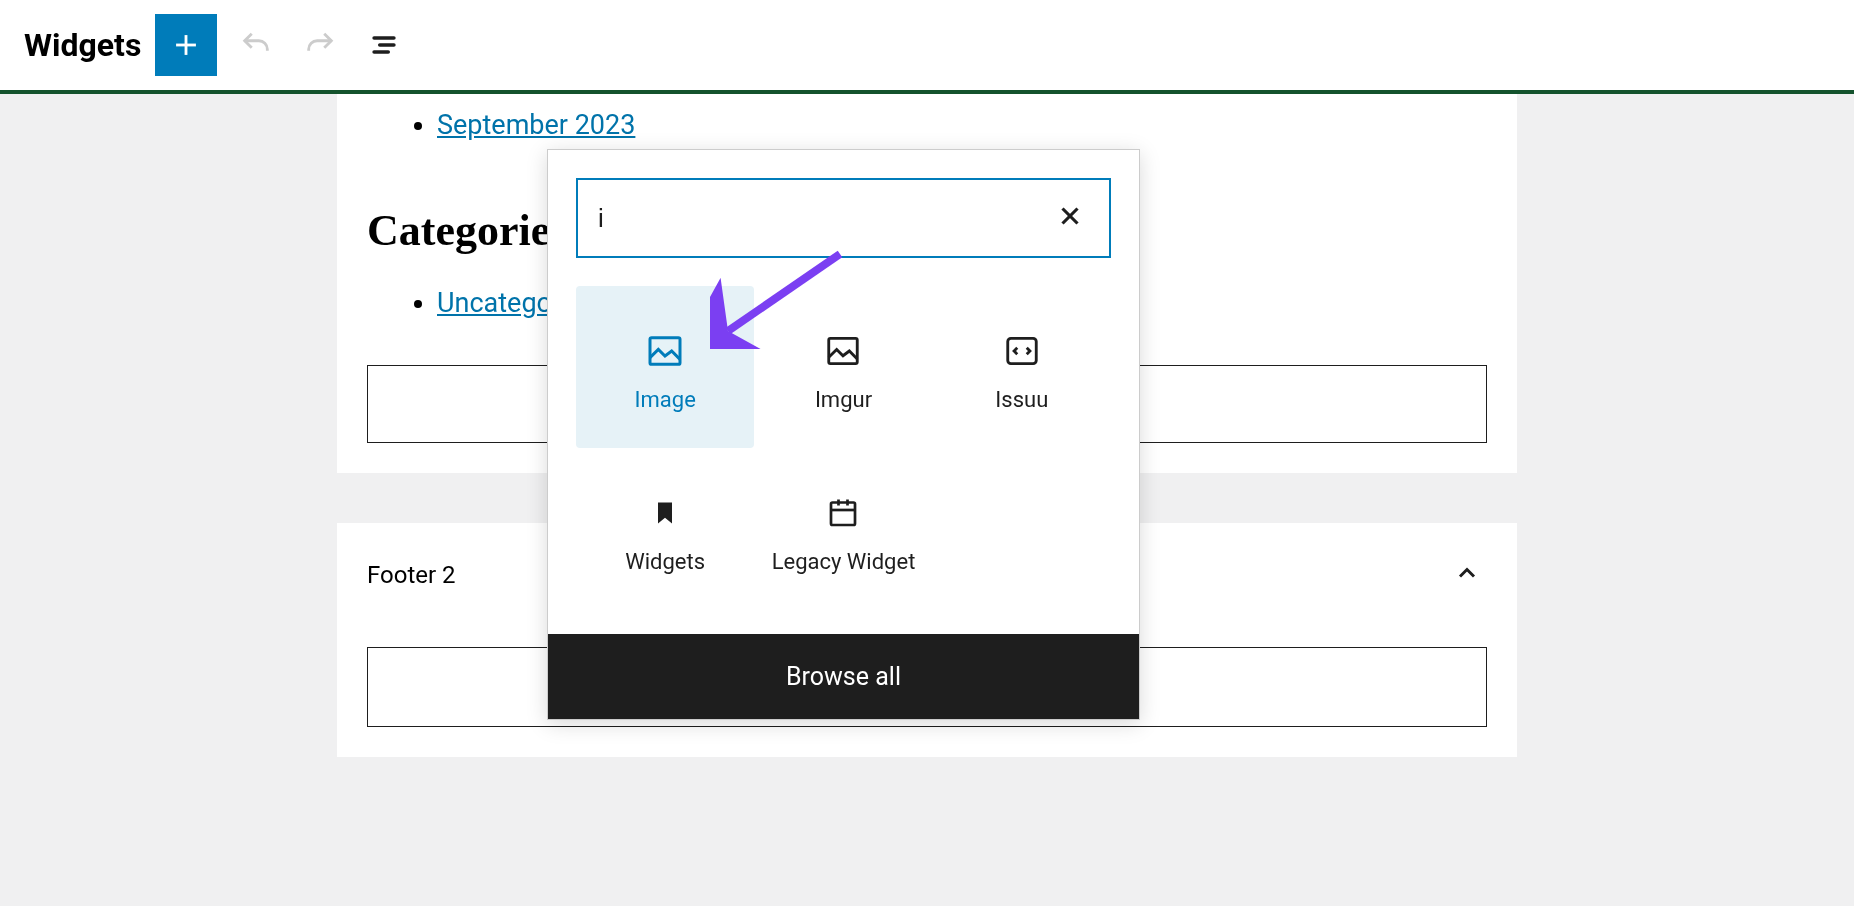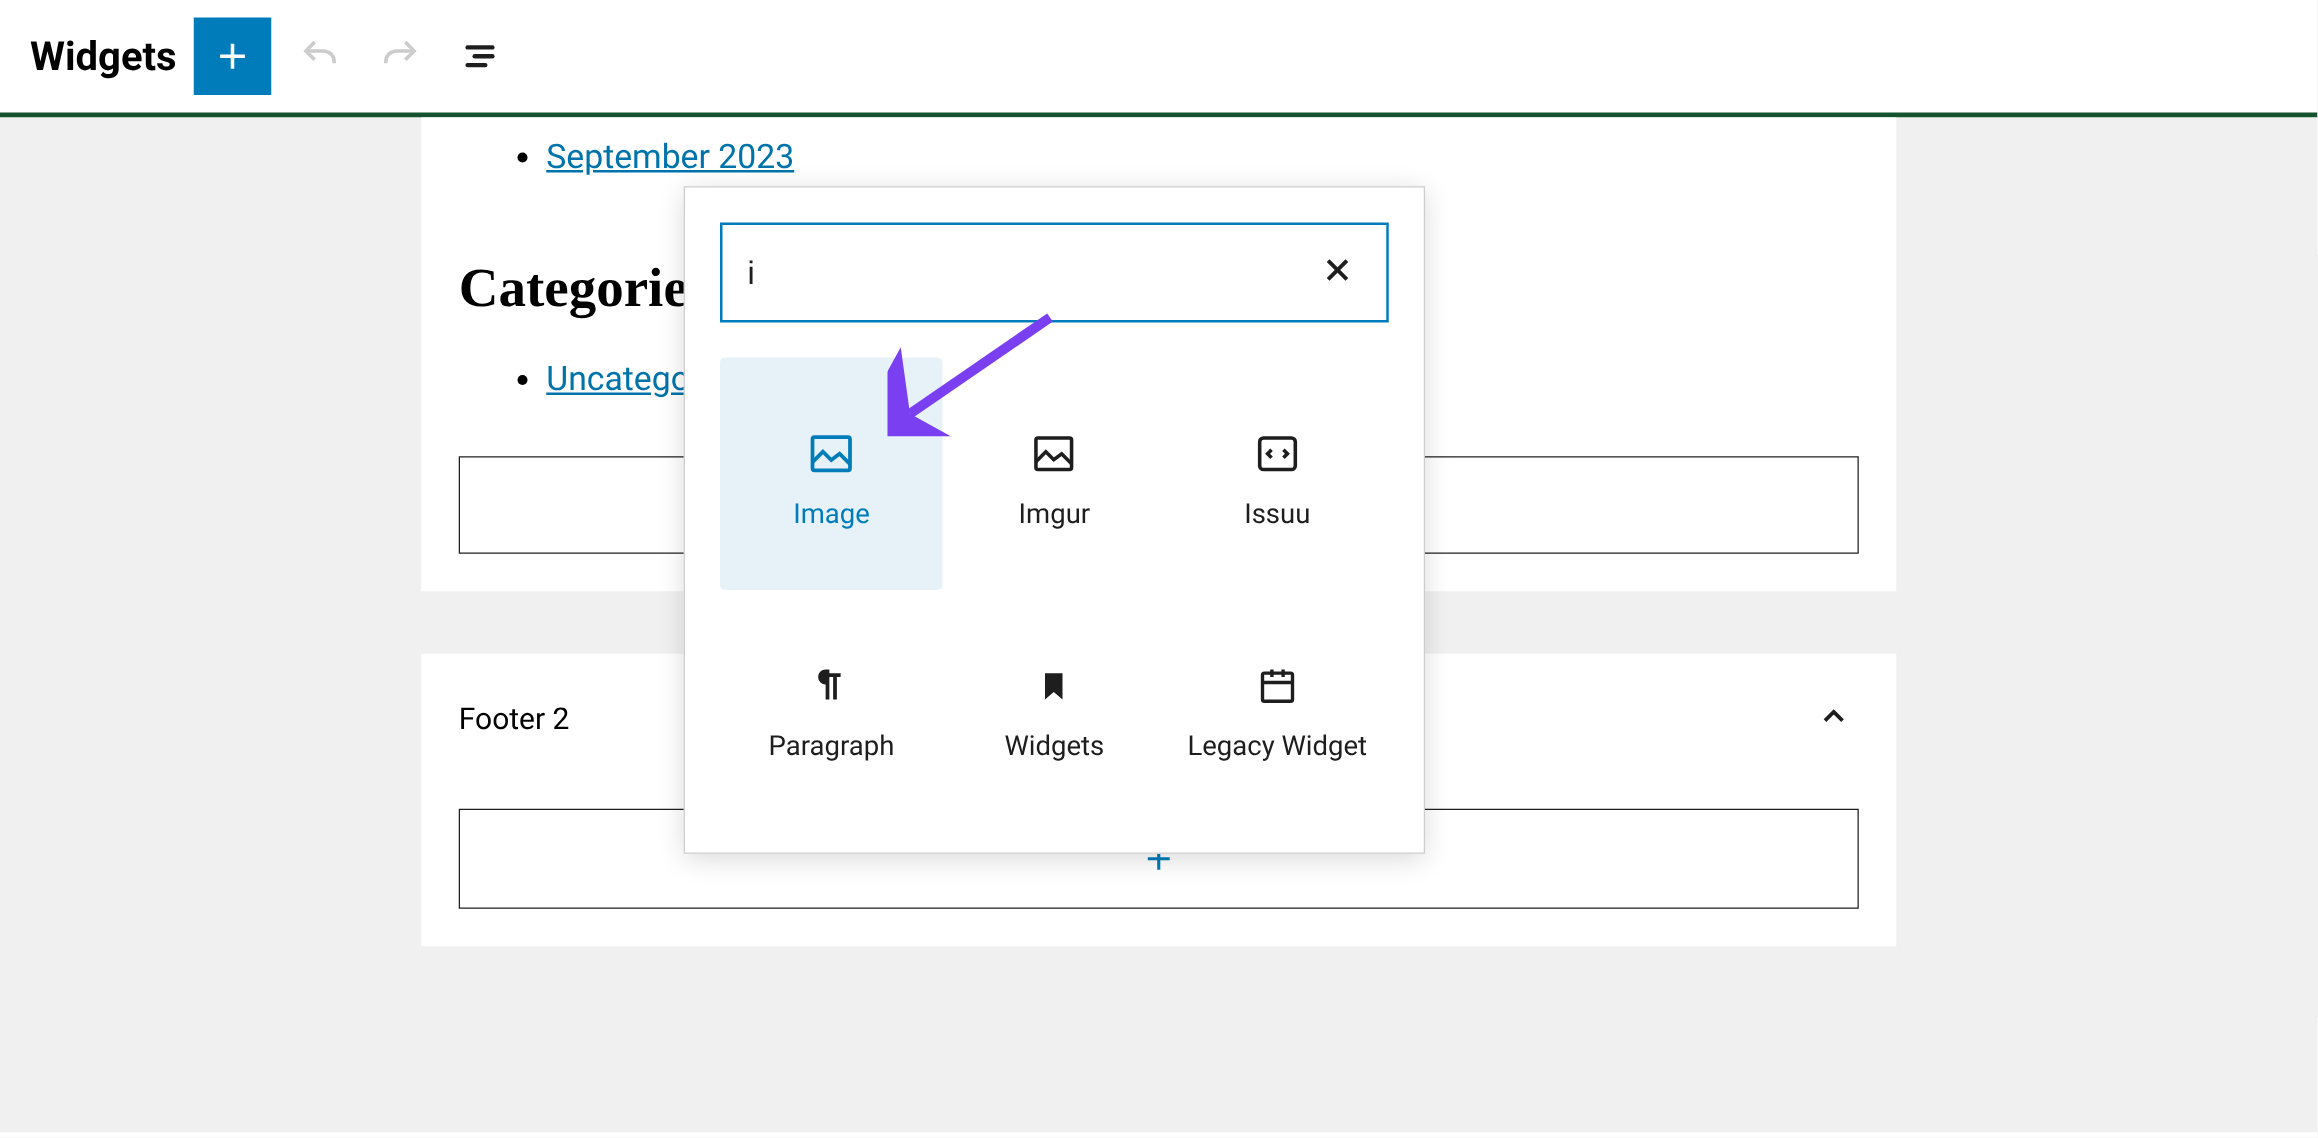--- a/index.html
+++ b/index.html
@@ -25,21 +25,21 @@
 .footer-title { font-size: 24px; font-weight: 400; color: #000; }
 .chevron-btn { cursor: pointer; padding: 6px; }
 .plus-appender { border: 1.5px solid #1e1e1e; height: 80px; width: 100%; display: flex; align-items: center; justify-content: center; cursor: pointer; }
 .plus-appender svg { width: 30px; height: 30px; }
 .inserter-popup { position: absolute; top: 55px; left: 547px; width: 593px; background: #fff; border: 1px solid #ccc; box-shadow: 0 4px 20px rgba(0,0,0,.15); z-index: 100; }
 .search-wrap { padding: 28px; }
 .search-box { display: flex; align-items: center; border: 2px solid #007cba; height: 80px; padding: 0 20px; }
 .search-input { flex: 1; border: none; outline: none; font-size: 26px; color: #1e1e1e; }
 .clear-btn { cursor: pointer; padding: 4px; }
 .blocks-grid { display: grid; grid-template-columns: 1fr 1fr 1fr; gap: 0; padding: 0 28px 24px 28px; }
-.block-item { display: flex; flex-direction: column; align-items: center; justify-content: center; height: 186px; cursor: pointer; border-radius: 4px; }
+.block-item { display: flex; flex-direction: column; align-items: center; justify-content: center; height: 162px; cursor: pointer; border-radius: 4px; }
 .block-item.selected { background: #e6f2f7; }
 .block-item.selected .block-label { color: #007cba; }
 .block-item.selected svg { stroke: #007cba; }
 .block-icon { height: 56px; display: flex; align-items: center; justify-content: center; }
 .block-label { font-size: 22px; color: #1e1e1e; margin-top: 8px; font-weight: 400; }
 .browse-all-btn { background: #1e1e1e; color: #fff; text-align: center; padding: 28px; font-size: 25px; cursor: pointer; }
 .annotation-arrow { position: absolute; top: 155px; left: 710px; z-index: 200; pointer-events: none; }
 </style>
 </head>
 <body>
@@ -139,46 +139,39 @@
           <svg width="38" height="38" viewBox="0 0 24 24" fill="none" stroke="#1e1e1e" stroke-width="1.8">
               <rect x="3" y="4" width="18" height="16" rx="2"></rect>
               <polyline points="9 10 7 12 9 14"></polyline>
               <polyline points="15 10 17 12 15 14"></polyline>
             </svg>
         </div>
         <div class="block-label">Issuu</div>
       </div>
       <div class="block-item">
         <div class="block-icon">
-          <svg width="36" height="36" viewBox="0 0 24 24" fill="#1e1e1e">
-              <path d="M11 5h6v2h-2v12h-2V7h-2v12H9V11a4 4 0 0 1 0-8h2z"></path>
-            </svg>
-        </div>
-        <div class="block-label">Paragraph</div>
-      </div>
-      <div class="block-item">
-        <div class="block-icon">
           <svg width="28" height="34" viewBox="0 0 24 24" fill="#1e1e1e">
               <path d="M6 3h12v18l-6-5-6 5V3z"></path>
             </svg>
         </div>
         <div class="block-label">Widgets</div>
       </div>
       <div class="block-item">
         <div class="block-icon">
           <svg width="36" height="36" viewBox="0 0 24 24" fill="none" stroke="#1e1e1e" stroke-width="1.8">
               <rect x="4" y="5" width="16" height="15" rx="1"></rect>
               <line x1="4" y1="10" x2="20" y2="10"></line>
               <line x1="9" y1="3" x2="9" y2="7"></line>
               <line x1="15" y1="3" x2="15" y2="7"></line>
             </svg>
         </div>
         <div class="block-label">Legacy Widget</div>
       </div>
     </div>
+    <div class="browse-all-btn">Browse all</div>
   </div>
 
   <svg class="annotation-arrow" width="140" height="100" viewBox="0 0 140 100">
     <defs>
         <marker id="ah" markerWidth="12" markerHeight="12" refX="3" refY="6" orient="auto">
           <path d="M0,0 L12,6 L0,12 L3,6 z" fill="#7b3ff2"></path>
         </marker>
       </defs>
     <line x1="130" y1="5" x2="18" y2="82" stroke="#7b3ff2" stroke-width="8" marker-end="url(#ah)"></line>
   </svg>

